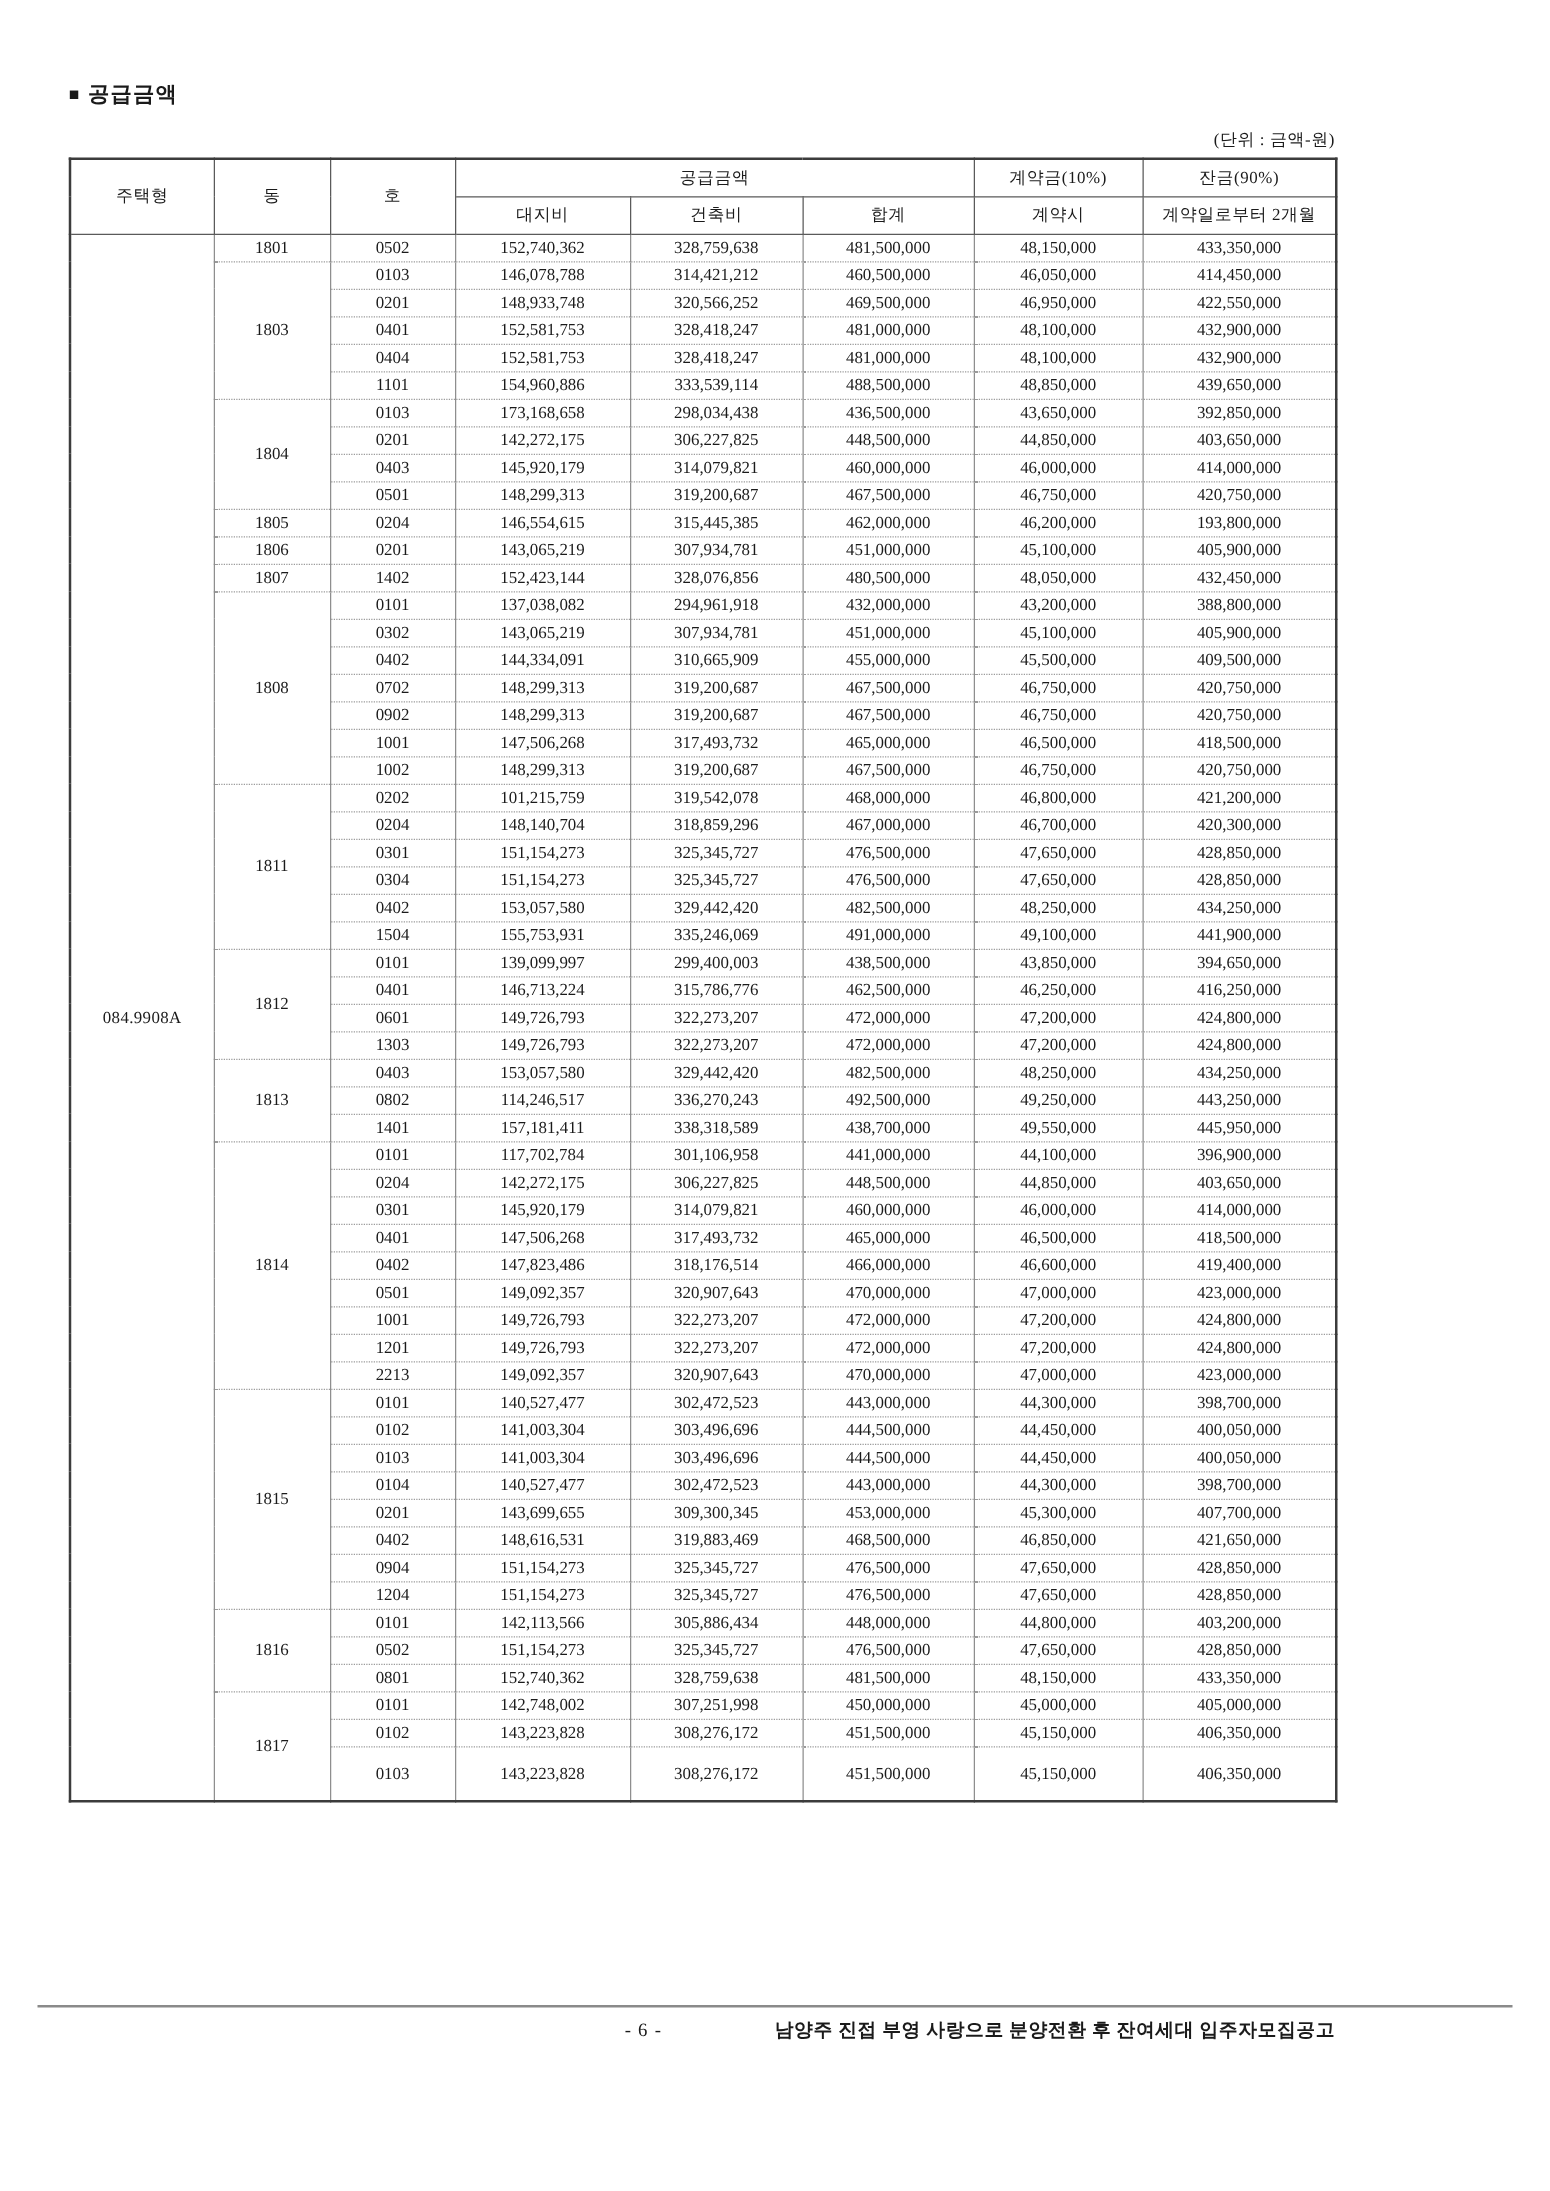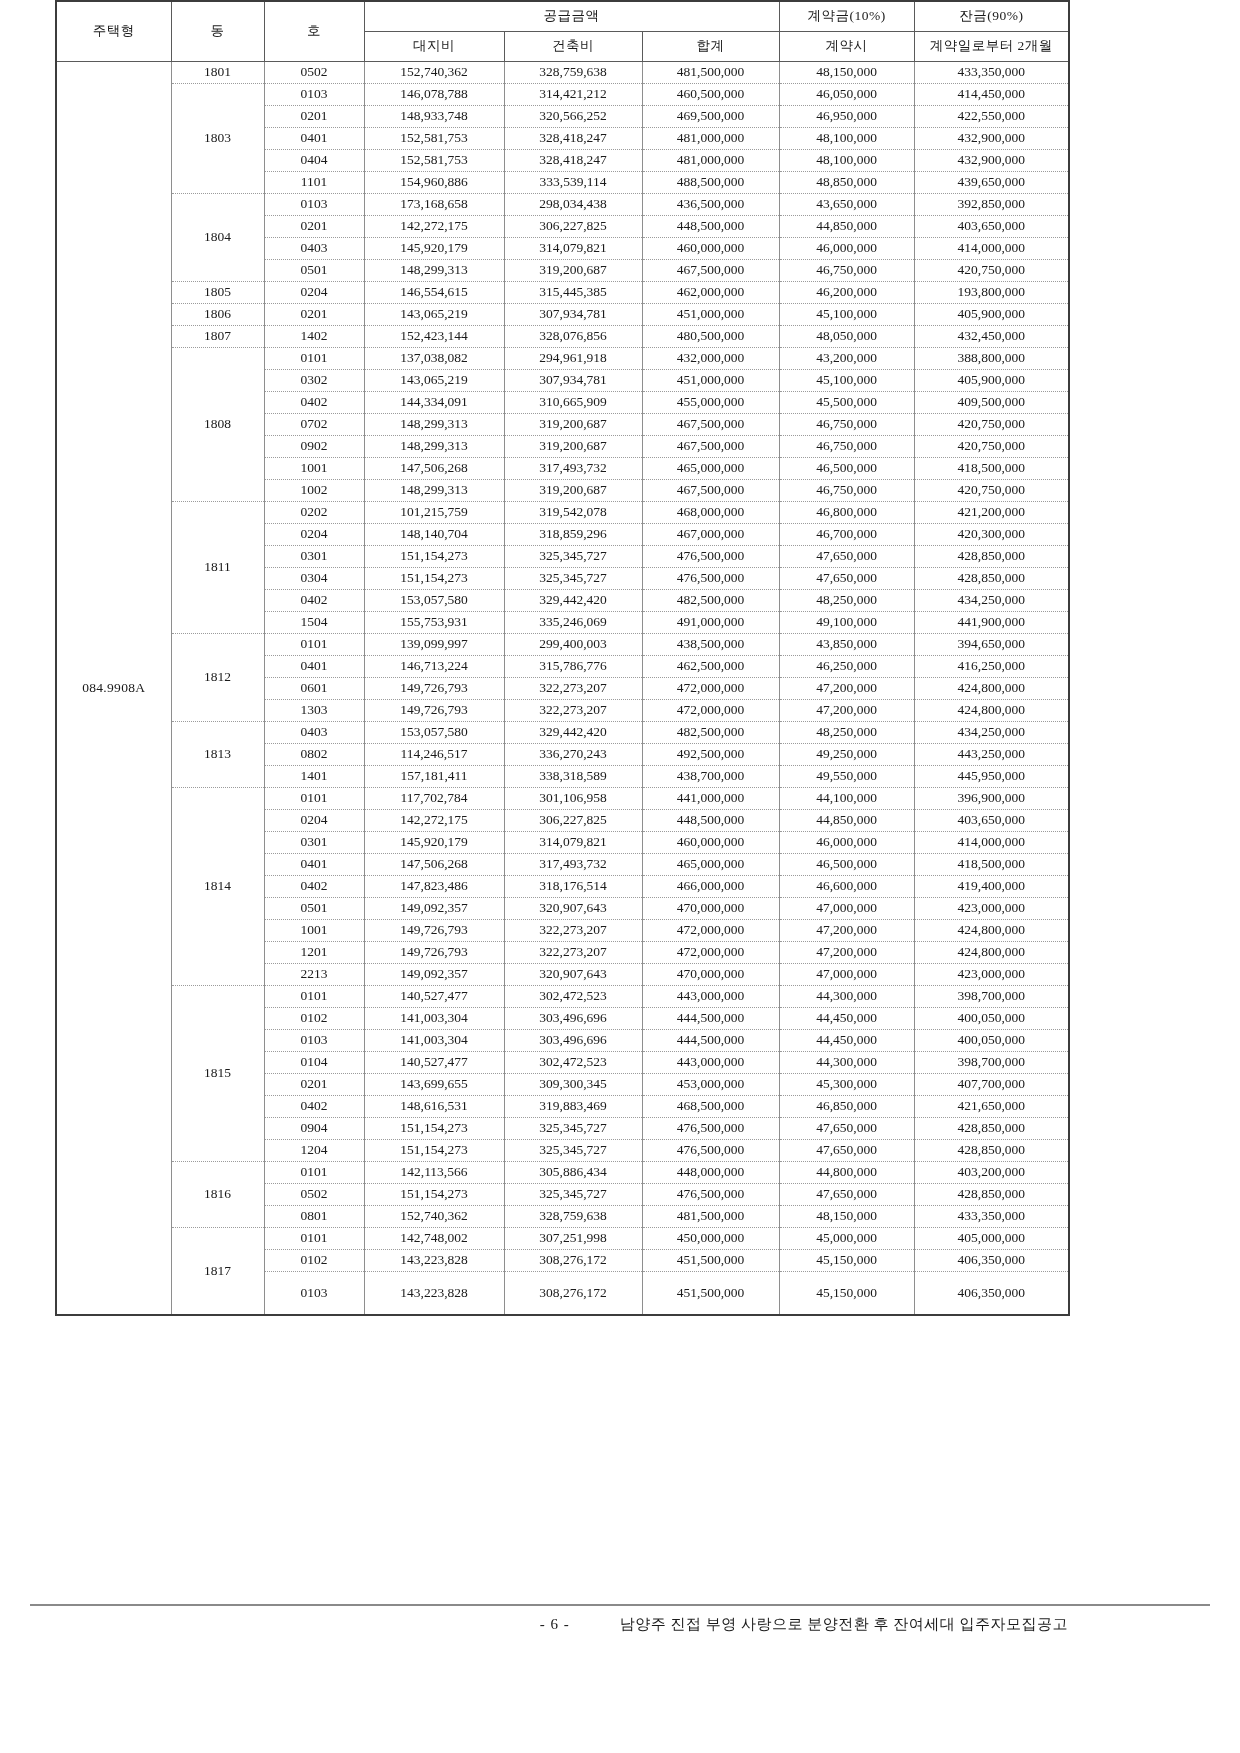--- a/index.html
+++ b/index.html
@@ -68,29 +68,33 @@
   .footer-line { border-top: 2px solid #8a8a8a; height: 0; }
   .footer-row {
     display: flex;
     justify-content: flex-end;
     align-items: baseline;
     gap: 50px;
     padding-right: 142px;
     margin-top: 9px;
     font-size: 15px;
   }
-  .footer-note { font-weight: normal; letter-spacing: 0.5px; }
+  .footer-note { font-weight: bold; letter-spacing: 0.5px; margin-left: 40px; }
   .page-num { letter-spacing: 1px; }
 </style>
 </head>
 <body>
 
 <div class="page">
 
-
+  <div class="title">
+    <span class="bullet">■</span><span>공급금액</span>
+  </div>
+
+  <div class="unit-note">(단위 : 금액-원)</div>
 
   <table class="price-table">
     <colgroup>
       <col style="width:115px">
       <col style="width:93px">
       <col style="width:100px">
       <col style="width:140px">
       <col style="width:138px">
       <col style="width:137px">
       <col style="width:135px">

